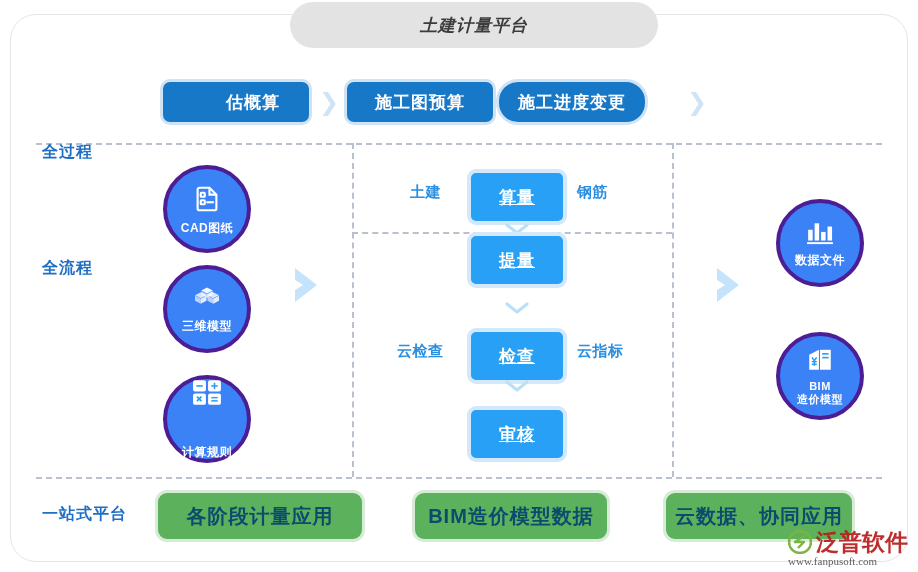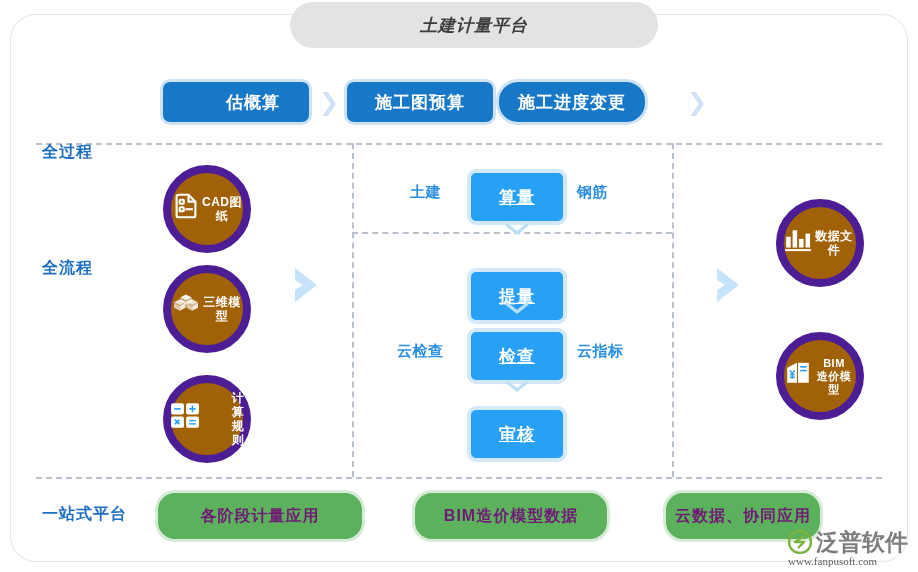--- a/index.html
+++ b/index.html
@@ -108,23 +108,23 @@
     text-align: center;
   }
   #sep-0 { left: 318px; }
   #sep-1 { left: 502px; }
   #sep-2 { left: 686px; }
 
   
   .circle {
     position: absolute;
     border-radius: 50%;
-    background: #a16207;
-    border: 8px solid #4c1d95;
-    display: flex; 
+    background: #3b82f6;
+    border: 4px solid #4c1d95;
+    display: flex; flex-direction: column;
     align-items: center; justify-content: center;
     color: #ffffff;
     text-align: center;
   }
   .circle .c-icon { display: block; margin-bottom: 3px; }
   .circle .c-label {
     font-size: 12px;
     font-weight: bold;
     line-height: 14px;
     letter-spacing: 0.5px;
@@ -156,21 +156,21 @@
     border-radius: 9px;
     display: flex; align-items: center; justify-content: center;
     color: #ffffff;
     font-size: 17px;
     font-weight: bold;
     letter-spacing: 1px;
     white-space: nowrap;
     text-decoration: underline;
   }
   #mid-0 { left: 467px; top: 169px; }
-  #mid-1 { left: 467px; top: 268px; }
+  #mid-1 { left: 467px; top: 232px; }
   #mid-2 { left: 467px; top: 328px; }
   #mid-3 { left: 467px; top: 406px; }
 
   .side-word {
     position: absolute;
     color: #2a8fe0;
     font-size: 15px;
     font-weight: bold;
     letter-spacing: 0.5px;
     white-space: nowrap;
@@ -190,43 +190,43 @@
   #chev-1 { top: 301px; }
   #chev-2 { top: 379px; }
 
   
   .green-btn {
     position: absolute;
     top: 490px;
     height: 52px;
     background: #5cb15c;
     border: 3px solid #d7ebd7;
-    border-radius: 20px;
+    border-radius: 12px;
     display: flex; align-items: center; justify-content: center;
-    color: #701a75;
-    font-size: 16px;
+    color: #0c4a6e;
+    font-size: 20px;
     font-weight: bold;
     letter-spacing: 1px;
     white-space: nowrap;
   }
   #green-0 { left: 155px; width: 210px; }
   #green-1 { left: 412px; width: 198px; }
-  #green-2 { left: 663px; width: 160px; text-align: right; }
+  #green-2 { left: 663px; width: 192px; text-align: right; }
 
   
   .watermark {
     position: absolute;
     left: 786px; top: 527px;
     width: 132px; height: 45px;
     pointer-events: none;
   }
   .watermark .wm-name {
     position: absolute;
     left: 30px; top: 0px;
-    color: #737373;
+    color: #b91c1c;
     font-size: 23px;
     font-weight: bold;
     opacity: 0.92;
     letter-spacing: 0px;
     white-space: nowrap;
   }
   .watermark .wm-url {
     position: absolute;
     left: 2px; top: 28px;
     color: #5d5d5d;

